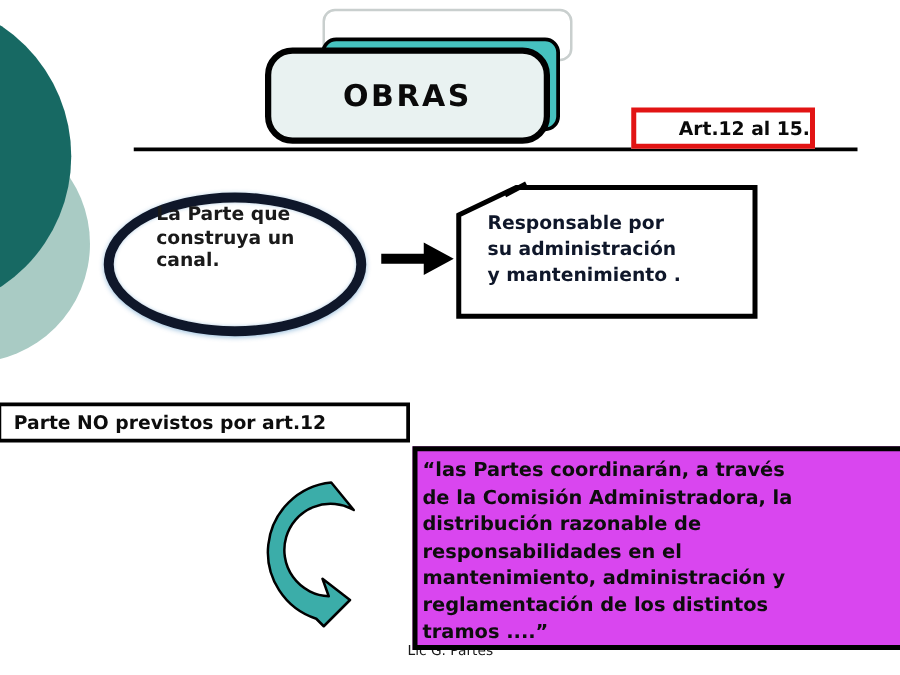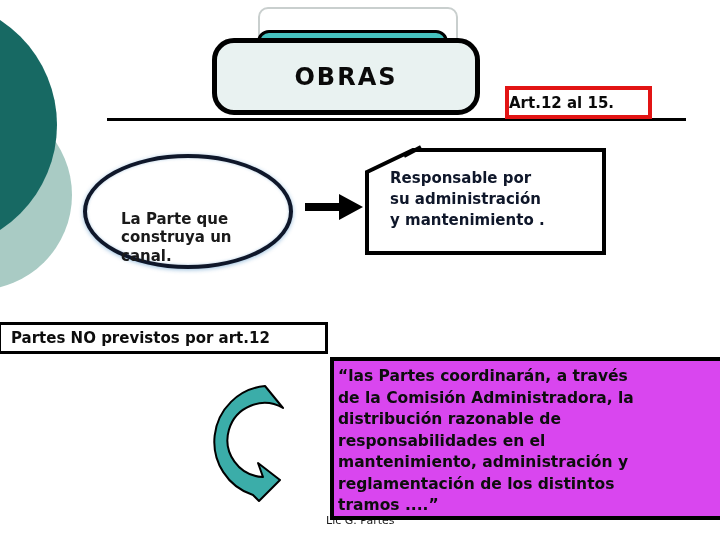--- a/index.html
+++ b/index.html
@@ -10,38 +10,38 @@
   
   .circle{position:absolute;border-radius:50%;}
   .circle.light{left:-118px;top:100px;width:190px;height:190px;background:#a9cbc4;}
   .circle.dark{left:-193px;top:0px;width:250px;height:250px;background:#176963;}
 
   
   .card{position:absolute;box-sizing:border-box;}
   .card.back{left:258px;top:7px;width:200px;height:42px;border:2px solid #c9cfce;border-radius:10px;background:#fff;}
   .card.mid{left:257px;top:30px;width:191px;height:75px;border:3px solid #000;border-radius:12px;background:#46c2bf;}
   .card.front{
-    left:212px;top:38px;width:268px;height:77px;border:5px solid #000;border-radius:22px;background:#e9f2f1;
+    left:212px;top:38px;width:228px;height:77px;border:5px solid #000;border-radius:22px;background:#e9f2f1;
     display:flex;align-items:center;justify-content:center;
     font-size:24px;font-weight:bold;letter-spacing:2px;color:#0a0a0a;
   }
 
   .hrule{position:absolute;left:107px;top:118px;width:579px;height:3px;background:#000;}
 
   .art-badge{
     position:absolute;left:505px;top:86px;width:147px;height:33px;box-sizing:border-box;
-    border:4px solid #e21414;background:#fff;display:flex;align-items:center;justify-content:flex-start;
+    border:4px solid #e21414;background:#fff;display:flex;align-items:center;justify-content:flex-end;
     font-size:15px;font-weight:bold;color:#0a0a0a;
   }
 
   .cause-ellipse{
     position:absolute;left:83px;top:154px;width:210px;height:115px;box-sizing:border-box;
-    border:4px solid #0f172a;border-radius:50%;background:#fff;
+    border:8px solid #0f172a;border-radius:50%;background:#fff;
     box-shadow:0 1px 4px rgba(30,112,180,.45), inset 0 0 3px rgba(30,112,180,.35);
-    display:flex;align-items:flex-end;
+    display:flex;align-items:flex-start;
   }
   .cause-ellipse .txt{
     padding-left:34px;font-size:15px;font-weight:bold;line-height:18.5px;
     white-space:pre-line;color:#1a1a1a;
   }
 
   .flow-arrow{position:absolute;left:303px;top:192px;}
 
   .effect-shape{position:absolute;left:358px;top:138px;}
   .effect-text{
@@ -103,21 +103,21 @@
 
   <svg class="effect-shape" width="254" height="122" viewBox="0 0 254 122">
     <path d="M 9,34 L 55,12 L 246,12 L 246,115 L 9,115 Z" fill="#ffffff" stroke="#000" stroke-width="4"></path>
     <path d="M 46,18 L 63,9" fill="none" stroke="#000" stroke-width="4"></path>
   </svg>
   <div class="effect-text">Responsable por
 su administración
 y mantenimiento .</div>
 
   <div class="casos-box">
-    <span>Partes NO previstos por art.12</span>
+    <span>Parte NO previstos por art.12</span>
   </div>
 
   <svg class="curved-arrow" width="110" height="145" viewBox="195 365 110 145">
     <path d="M 265,386
              A 56,56 0 0 0 253,495
              L 259,501 L 280,480 L 258,463 L 263,477
              A 37,37 0 1 1 283,408
              Z" fill="#3bada9" stroke="#000" stroke-width="2" stroke-linejoin="round"></path>
   </svg>
 

